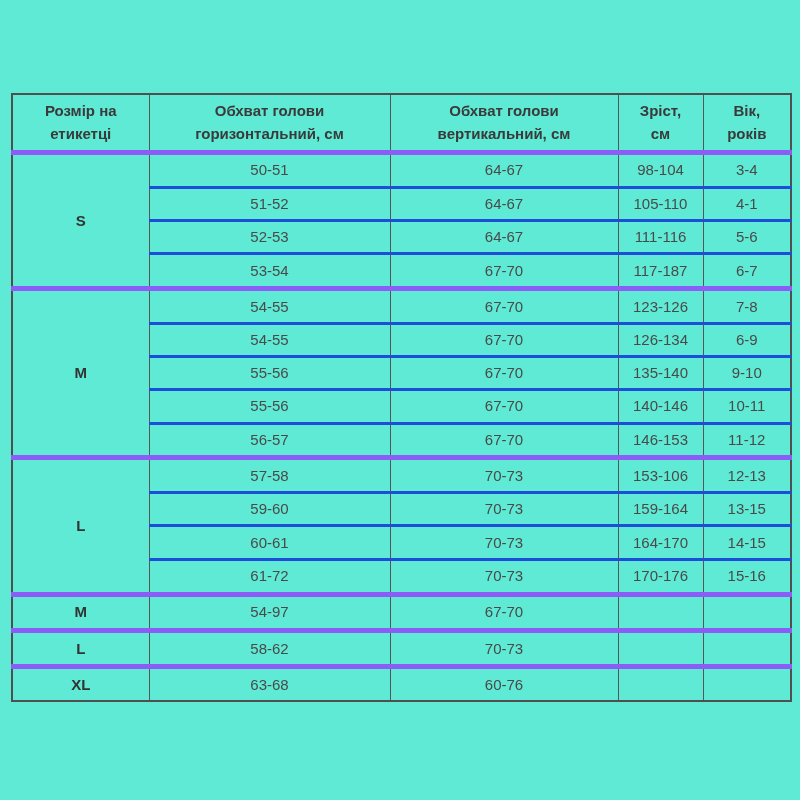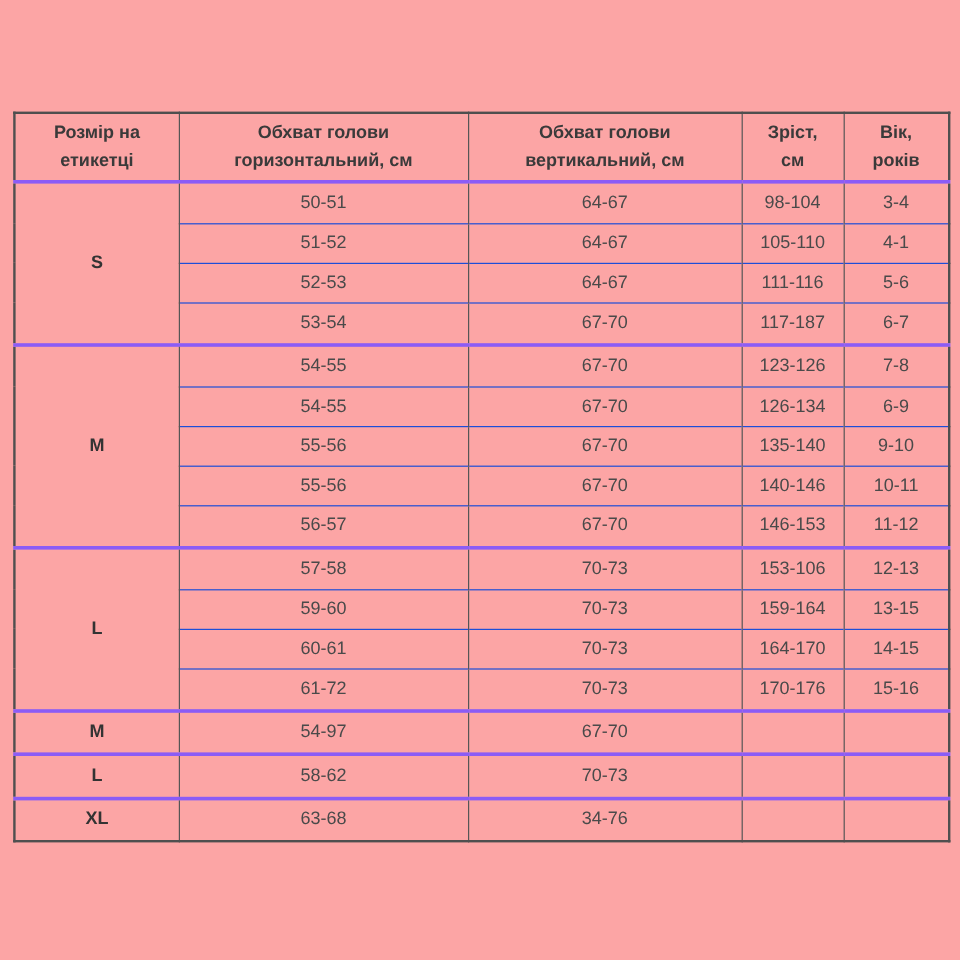--- a/index.html
+++ b/index.html
@@ -5,21 +5,21 @@
   html, body {
     margin: 0;
     padding: 0;
     background: #ffffff;
     font-family: "Liberation Sans", sans-serif;
   }
   .page {
     position: relative;
     width: 800px;
     height: 800px;
-    background: #fca5a5;
+    background: #5eead4;
     overflow: hidden;
   }
   table.size-table {
     position: absolute;
     left: 11px;
     top: 93px;
     width: 779px;
     height: 609px;
     border-collapse: collapse;
     table-layout: fixed;
@@ -42,24 +42,24 @@
     white-space: pre-line;
     line-height: 1.5;
     border-bottom: 1px solid #5e5e5e;
   }
   .size-table td {
     font-size: 15px;
     color: #4a4a4a;
     line-height: 1.2;
   }
   .size-table tr.group-start td {
-    border-top: 3px solid #8b5cf6;
+    border-top: 5px solid #8b5cf6;
   }
   .size-table tr.inner td {
-    border-top: 1px solid #1d4ed8;
+    border-top: 3px solid #1d4ed8;
   }
   .size-table td.label {
     font-weight: bold;
     color: #333333;
   }
 </style>
 </head>
 <body>
 
 <div class="page">
@@ -181,19 +181,19 @@
       <tr class="group-start">
         <td class="label">L</td>
         <td>58-62</td>
         <td>70-73</td>
         <td></td>
         <td></td>
       </tr>
       <tr class="group-start">
         <td class="label">XL</td>
         <td>63-68</td>
-        <td>34-76</td>
+        <td>60-76</td>
         <td></td>
         <td></td>
       </tr>
     </tbody>
   </table>
 </div>
 
 </body></html>

